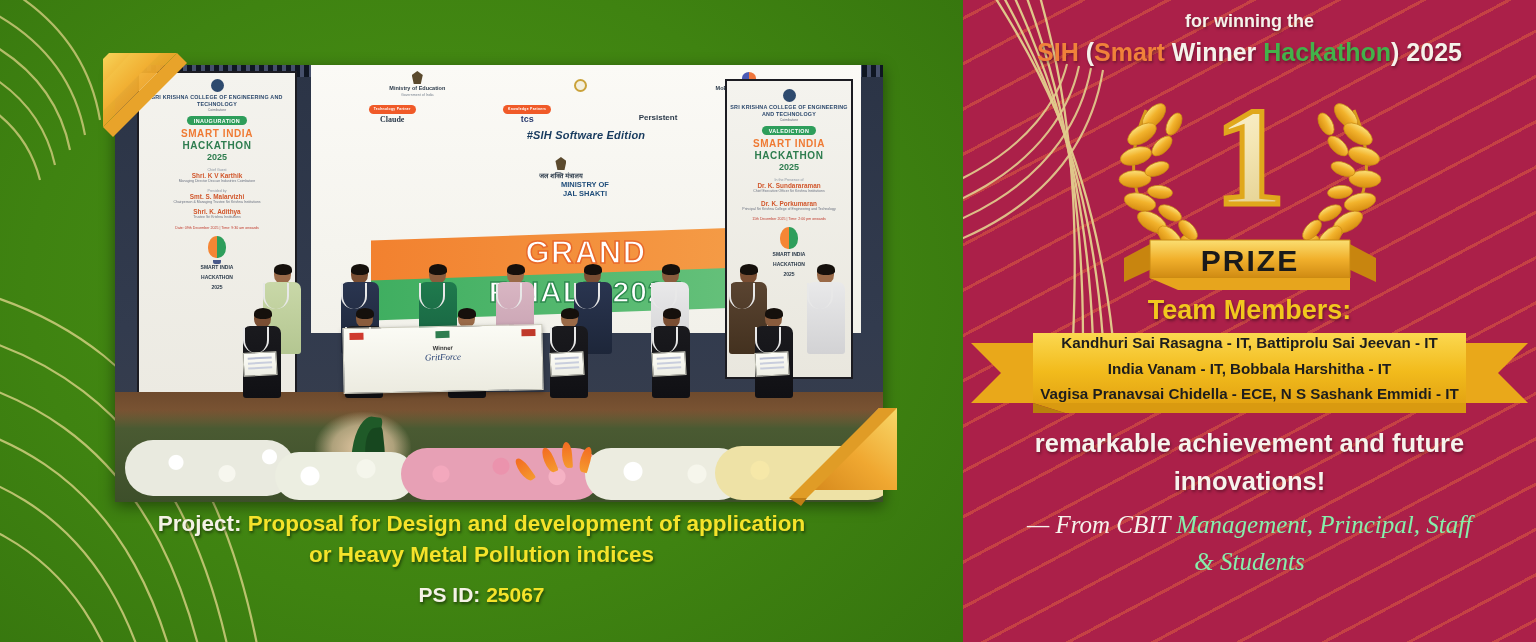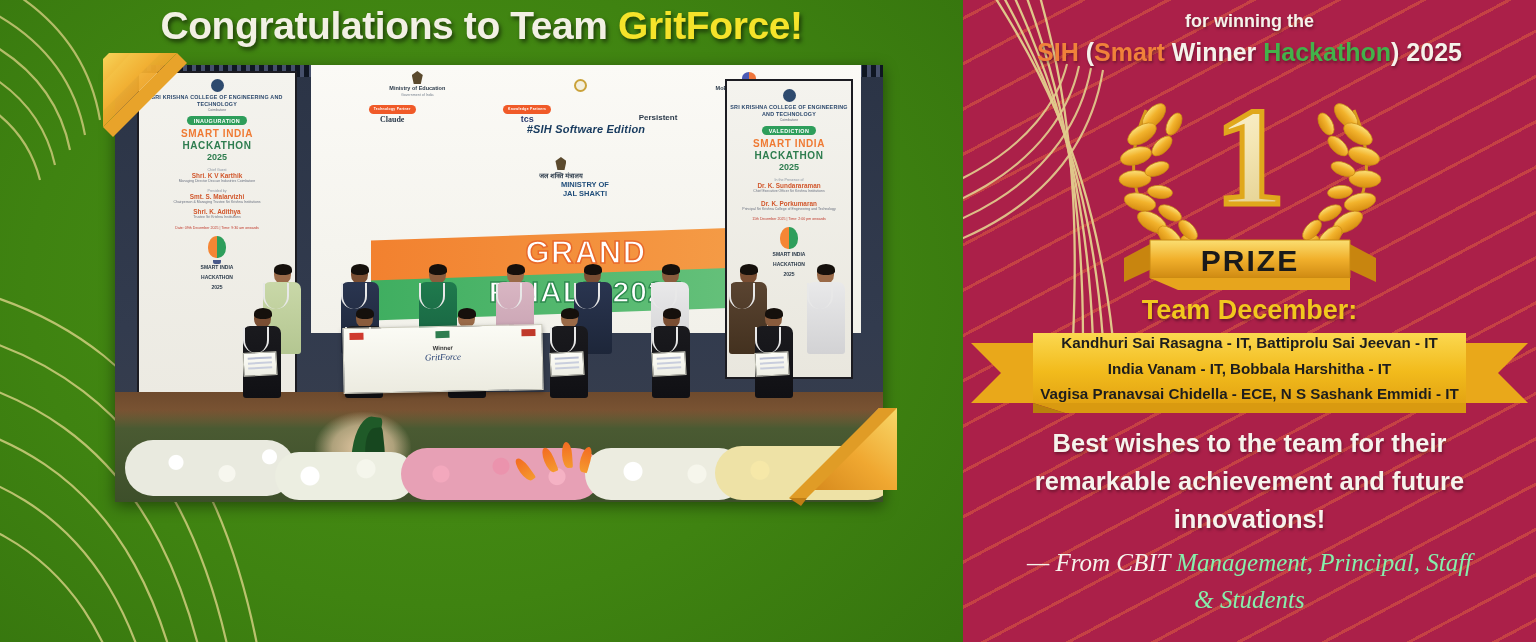--- a/index.html
+++ b/index.html
@@ -128,21 +128,21 @@
   .sp .sm { font-size: 3.6px; font-weight: normal; color: #7a8490; }
   .sp-tag { background: #f05a28; color: #fff; font-size: 3.4px; font-weight: bold;
     padding: 1px 5px; border-radius: 5px; display: inline-block; margin-bottom: 2px; letter-spacing:.3px;}
   .emblem { width: 11px; height: 13px; background: #5b4a2e; margin: 0 auto 1px;
     clip-path: polygon(50% 0,100% 30%,82% 100%,18% 100%,0 30%); }
   .gearlogo { width: 13px; height: 13px; border-radius: 50%; border: 2px solid #caa23a;
     margin: 0 auto; background: #f4efdd; }
   .brainlogo { width: 14px; height: 12px; background: linear-gradient(90deg,#4a5ab5 48%,#f0763c 52%);
     border-radius: 50% 50% 48% 48%; margin: 0 auto 1px;}
   .sih-sw { text-align: center; font-weight: bold; font-style: italic; font-size: 11px;
-    color: #173a5e; letter-spacing: .2px;}
+    color: #173a5e; margin-top: 6px; letter-spacing: .2px;}
   .grand {
     margin-top: 3px; text-align: center; font-weight: bold; font-size: 31px;
     color: #fff; letter-spacing: 1.5px;
     -webkit-text-stroke: 1.5px #e8692b;
     line-height: 30px;
   }
   .grand-band { position:absolute; left: 60px; top: 168px; width: 430px; height: 42px;
     background: linear-gradient(90deg,#f2812f,#f5a04a); transform: skewY(-2deg); }
   .grand-band2 { position:absolute; left: 60px; top: 208px; width: 430px; height: 40px;
     background: linear-gradient(90deg,#3fae60,#6cc47f); transform: skewY(-2deg); }
@@ -273,23 +273,20 @@
       <g stroke="#ddd488" stroke-width="2.2" fill="none" opacity="0.92">
         <path d="M-20,10 C230,0 430,90 470,470"></path>
         <path d="M-20,55 C215,45 400,125 442,470"></path>
         <path d="M-20,100 C200,92 372,160 415,470"></path>
         <path d="M-20,145 C185,138 344,196 388,470"></path>
         <path d="M-20,190 C170,184 316,232 360,470"></path>
         <path d="M-20,235 C155,230 288,268 333,470"></path>
       </g>
     </svg>
 
-    <div class="title">
-      <span>Congratulations to Team </span><span class="team-name">GritForce!</span>
-    </div>
 
     <div class="photo-wrap">
       <div class="photo">
 
         <div class="ph stage-bg"></div>
         <div class="ph truss"></div>
 
         <div class="ph banner-mid">
           <div class="sponsor-row">
             <div class="sp">
@@ -556,20 +553,29 @@
               <stop offset="50%" stop-color="#f0a831"></stop>
             <stop offset="100%" stop-color="#d3861a"></stop>
           </linearGradient>
         </defs>
         <path d="M130,14 L130,96 L34,96 L112,14 Z" fill="url(#goldB)"></path>
         <path d="M112,14 L130,14 L40,104 L22,104 Z" fill="#e09c26"></path>
         <path d="M22,104 L40,104 L34,112 Z" fill="#c07d14"></path>
       </svg>
     </div>
 
+    <div class="caption">
+      <div class="line">
+        <span class="label">Project: </span><span>Proposal for Design and development of application</span>
+      </div>
+      <div class="line">or Heavy Metal Pollution indices</div>
+      <div class="psid">
+        <span>PS ID: </span><span class="num">25067</span>
+      </div>
+    </div>
   </div>
 
   <div class="right-panel">
     <div class="stripes"></div>
 
     <svg class="maroon-swirl" viewBox="0 0 420 480" fill="none">
       <g stroke="#e3cf8e" stroke-width="2.3" fill="none" opacity=".95">
         <path d="M120,-30 C180,110 300,190 330,470" transform="translate(-30,0)"></path>
         <path d="M142,-30 C200,120 300,200 320,470" transform="translate(-30,0)"></path>
         <path d="M164,-30 C222,130 300,212 310,470" transform="translate(-30,0)"></path>
@@ -652,21 +658,21 @@
 
       <text x="140" y="132" text-anchor="middle" font-family="Liberation Serif, serif" font-size="140" font-weight="bold" fill="url(#numg)" stroke="#e0a81c" stroke-width="5">1</text>
 
       <path d="M14,186 L44,170 L44,196 L14,210 Z" fill="#c8850f"></path>
       <path d="M266,186 L236,170 L236,196 L266,210 Z" fill="#c8850f"></path>
       <path d="M40,168 L240,168 L240,206 L40,206 Z" fill="url(#rib)" stroke="#c98a12" stroke-width="1"></path>
       <path d="M40,206 L68,218 L240,218 L240,206 Z" fill="#e7a51d"></path>
       <text x="140" y="199" text-anchor="middle" font-family="Liberation Sans, sans-serif" font-size="30" font-weight="bold" fill="#1a1a1a" letter-spacing="2">PRIZE</text>
     </svg>
 
-    <div class="team-head">Team December:</div>
+    <div class="team-head">Team Members:</div>
 
     <svg class="ribbon-wrap" viewBox="0 0 609 86" preserveAspectRatio="none">
       <defs>
         <linearGradient id="rb2" x1="0" y1="0" x2="0" y2="1">
           <stop offset="0%" stop-color="#fbd850"></stop>
             <stop offset="55%" stop-color="#f2bb1c"></stop>
           <stop offset="100%" stop-color="#e3a413"></stop>
         </linearGradient>
       </defs>
       <path d="M26,16 L92,16 L92,76 L26,76 L56,46 Z" fill="#e9a81a"></path>
@@ -676,21 +682,20 @@
       <path d="M88,76 L88,86 L120,86 Z" fill="#b9810b"></path>
     </svg>
 
     <div class="ribbon-text">
       <div class="m">Kandhuri Sai Rasagna - IT, Battiprolu Sai Jeevan - IT</div>
       <div class="m">India Vanam - IT, Bobbala Harshitha - IT</div>
       <div class="m">Vagisa Pranavsai Chidella - ECE, N S Sashank Emmidi - IT</div>
     </div>
 
     <div class="wishes">
-      <div class="w">Best wishes to the team for their</div>
       <div class="w">remarkable achievement and future</div>
       <div class="w">innovations!</div>
       <div class="signoff">
         <span>— From CBIT </span><span class="gold">Management, Principal, Staff</span>
         <div><span class="gold">&amp; Students</span></div>
       </div>
     </div>
   </div>
 </div>
 

